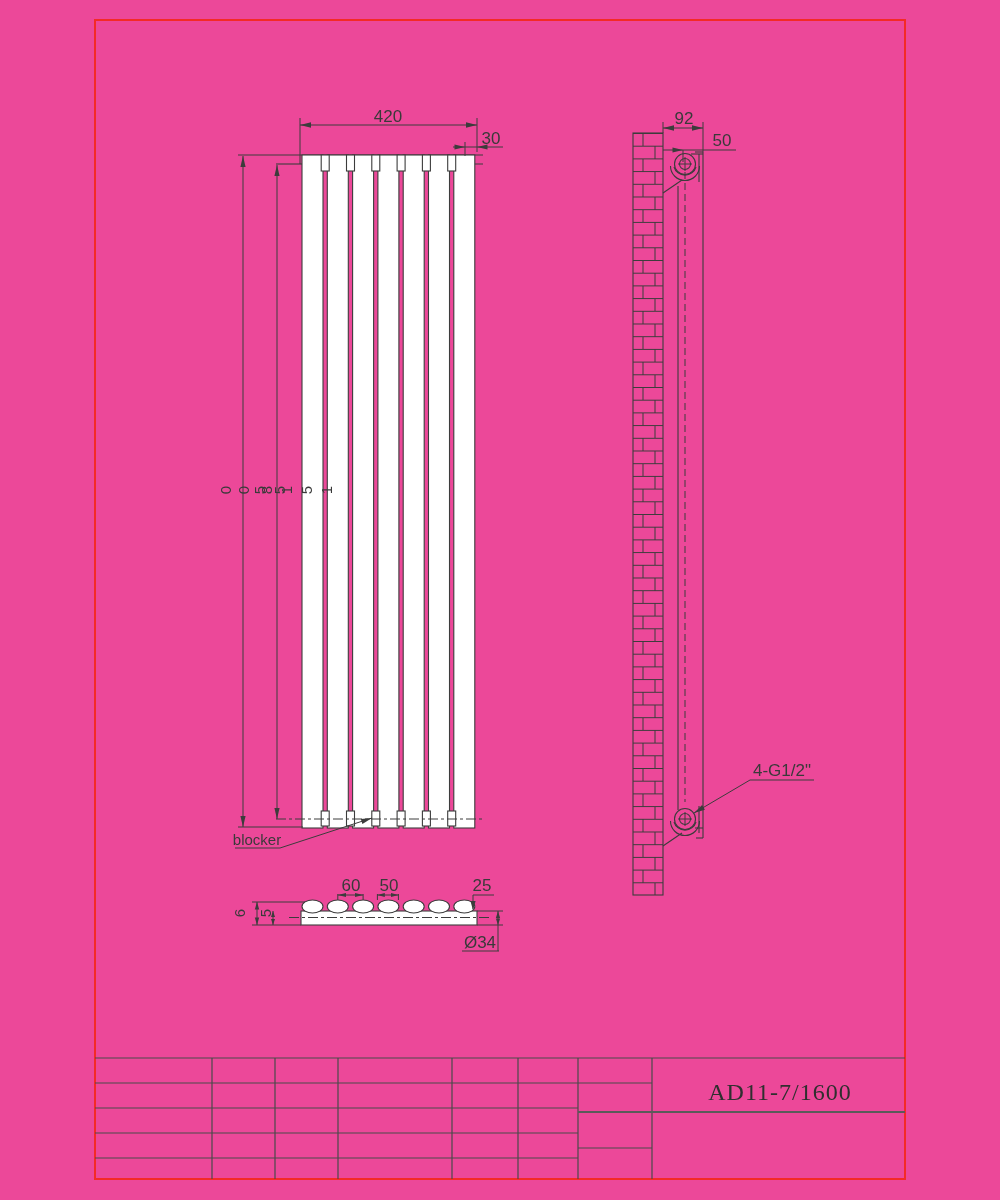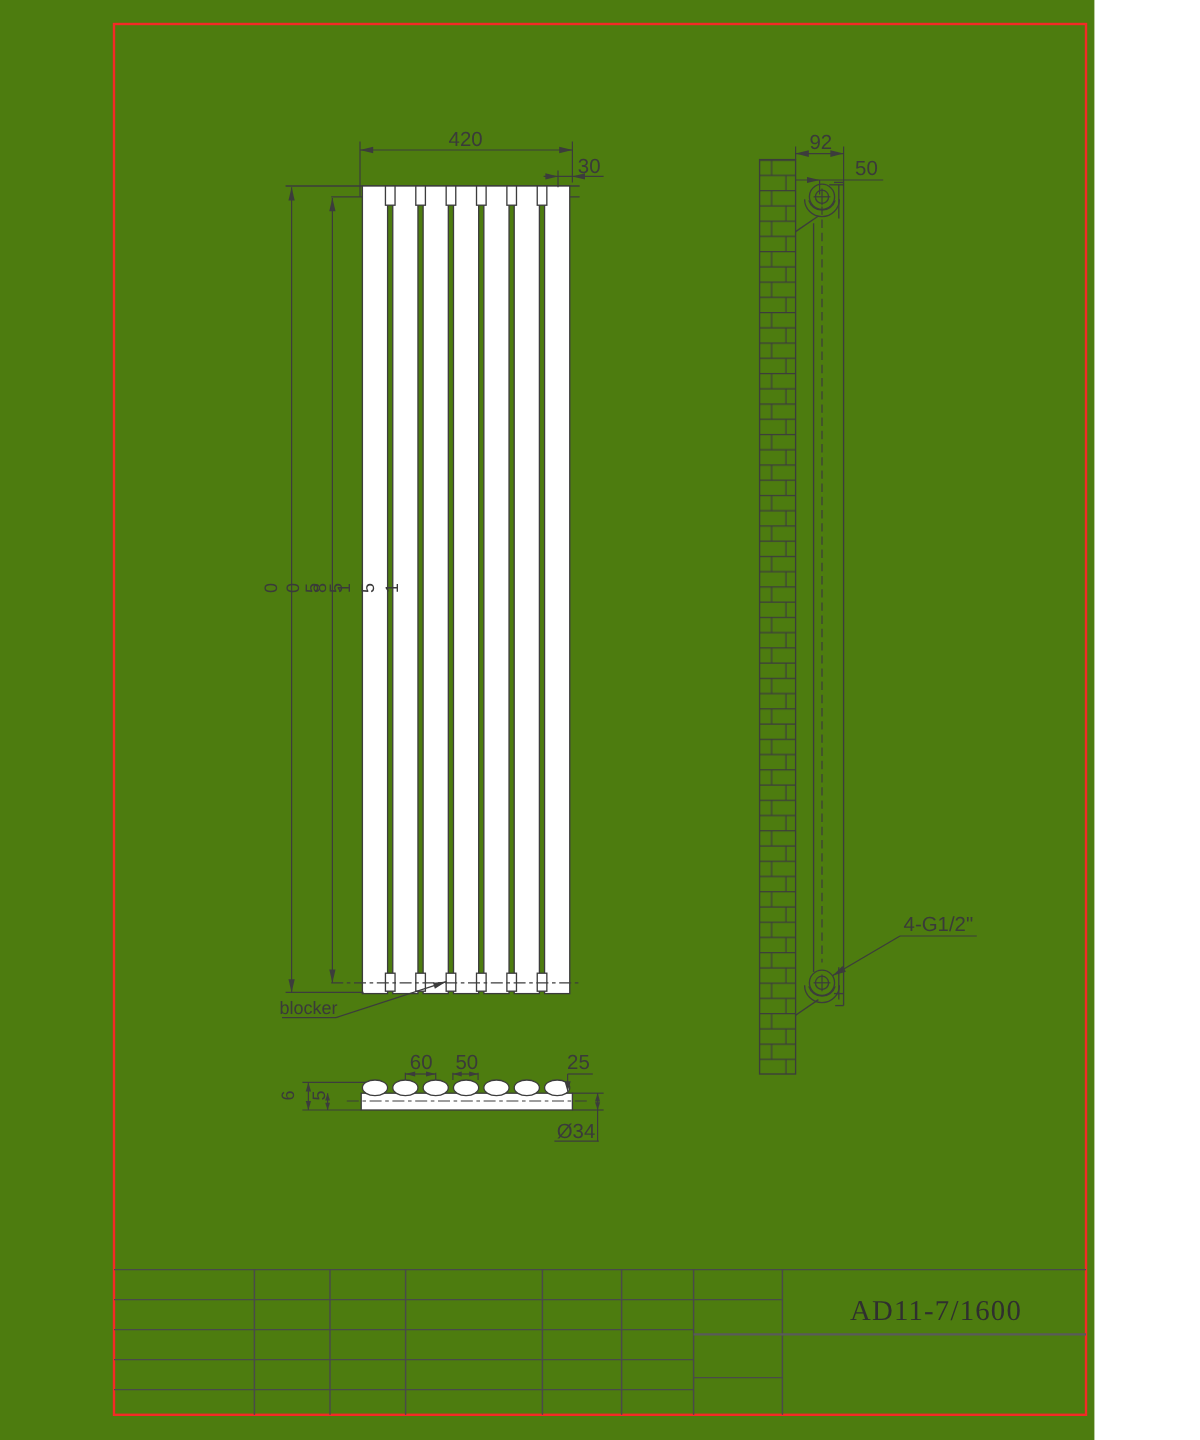--- a/index.html
+++ b/index.html
@@ -1,16 +1,16 @@
 <!DOCTYPE html>
 <html><head>
 <meta charset="utf-8">
 <style>
   html,body{margin:0;padding:0;background:#fff;}
-  .sheet{position:relative;width:912px;height:1200px;background:#4d7c0f;overflow:hidden;}
+  .sheet{position:relative;width:1000px;height:1200px;background:#ec4899;overflow:hidden;}
   svg{position:absolute;left:0;top:0;}
   .dim{font-family:"Liberation Sans",sans-serif;font-size:17px;fill:#3a3a3a;}
   .dim-s{font-family:"Liberation Sans",sans-serif;font-size:15px;fill:#3a3a3a;}
   .model{font-family:"Liberation Serif",serif;font-size:24px;fill:#2f2f2f;letter-spacing:1px;}
   .ln{stroke:#3c3c3c;stroke-width:1.1;fill:none;}
   .lnw{stroke:#3c3c3c;stroke-width:1.1;fill:#ffffff;}
   .thin{stroke:#3c3c3c;stroke-width:1;fill:none;}
   .dashdot{stroke:#3c3c3c;stroke-width:1;fill:none;stroke-dasharray:10 3 3 3;}
   .dashed{stroke:#3c3c3c;stroke-width:1;fill:none;stroke-dasharray:7 4;}
   .arrow{fill:#3c3c3c;stroke:none;}

